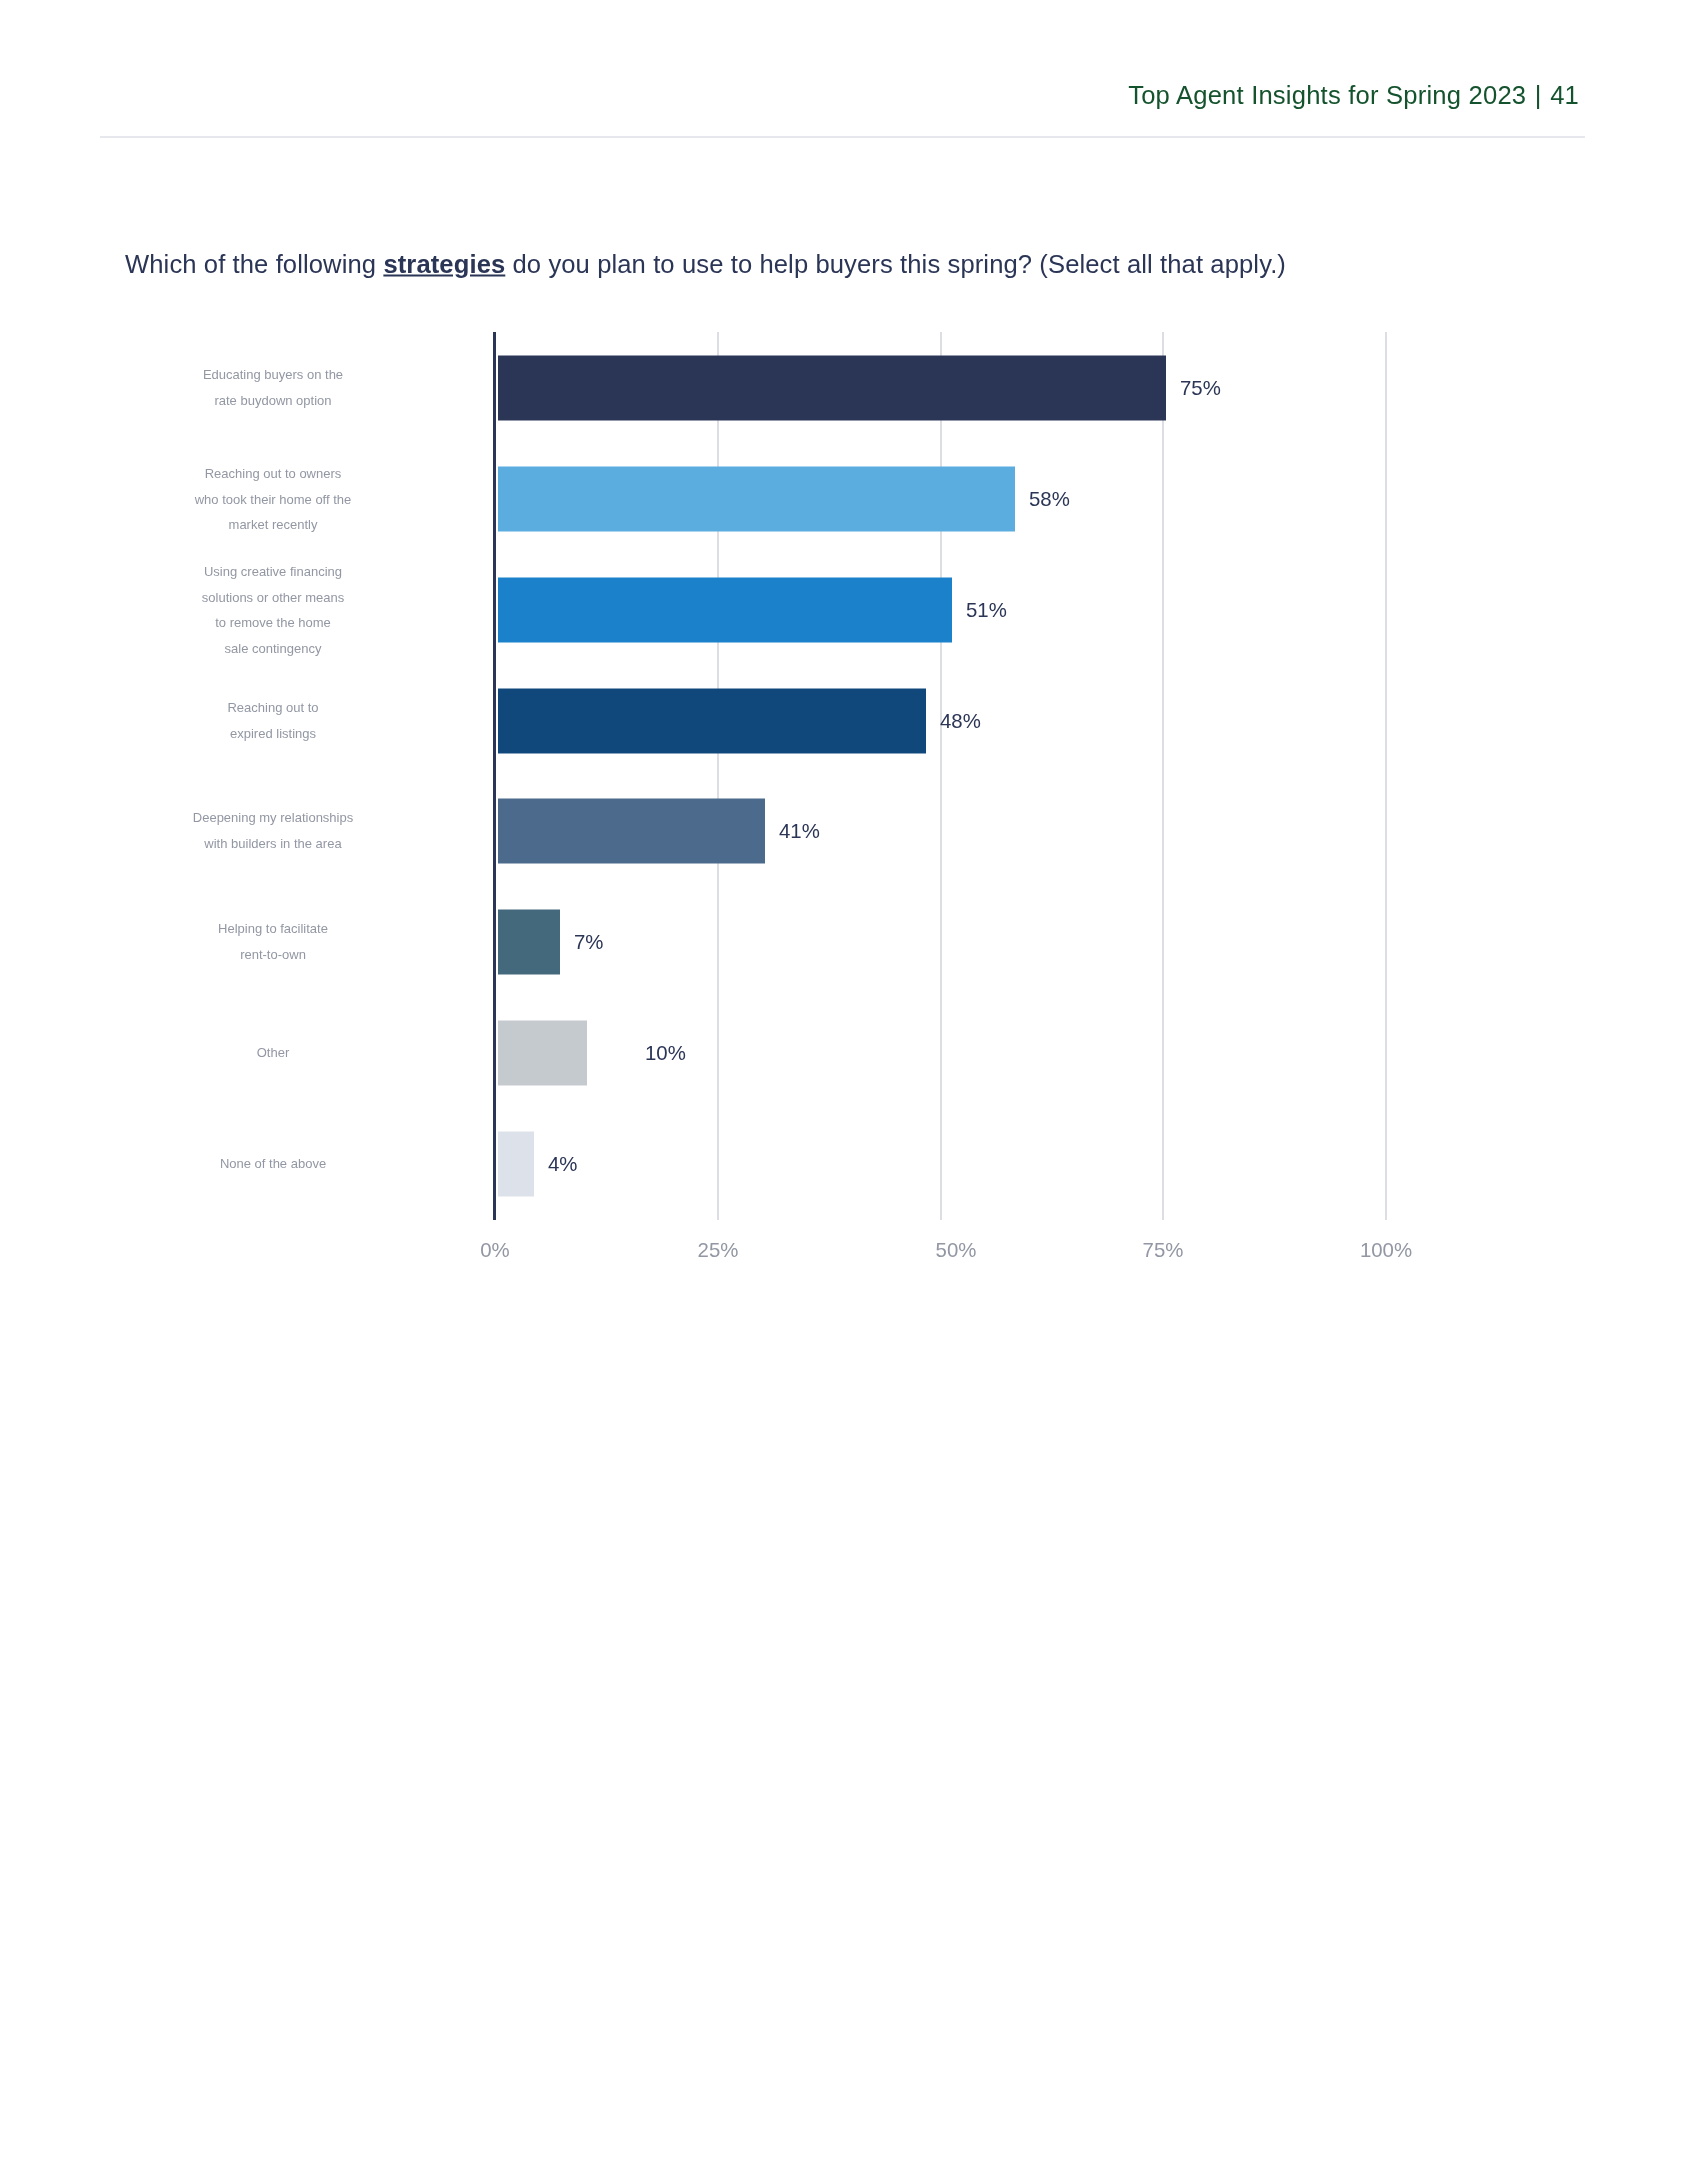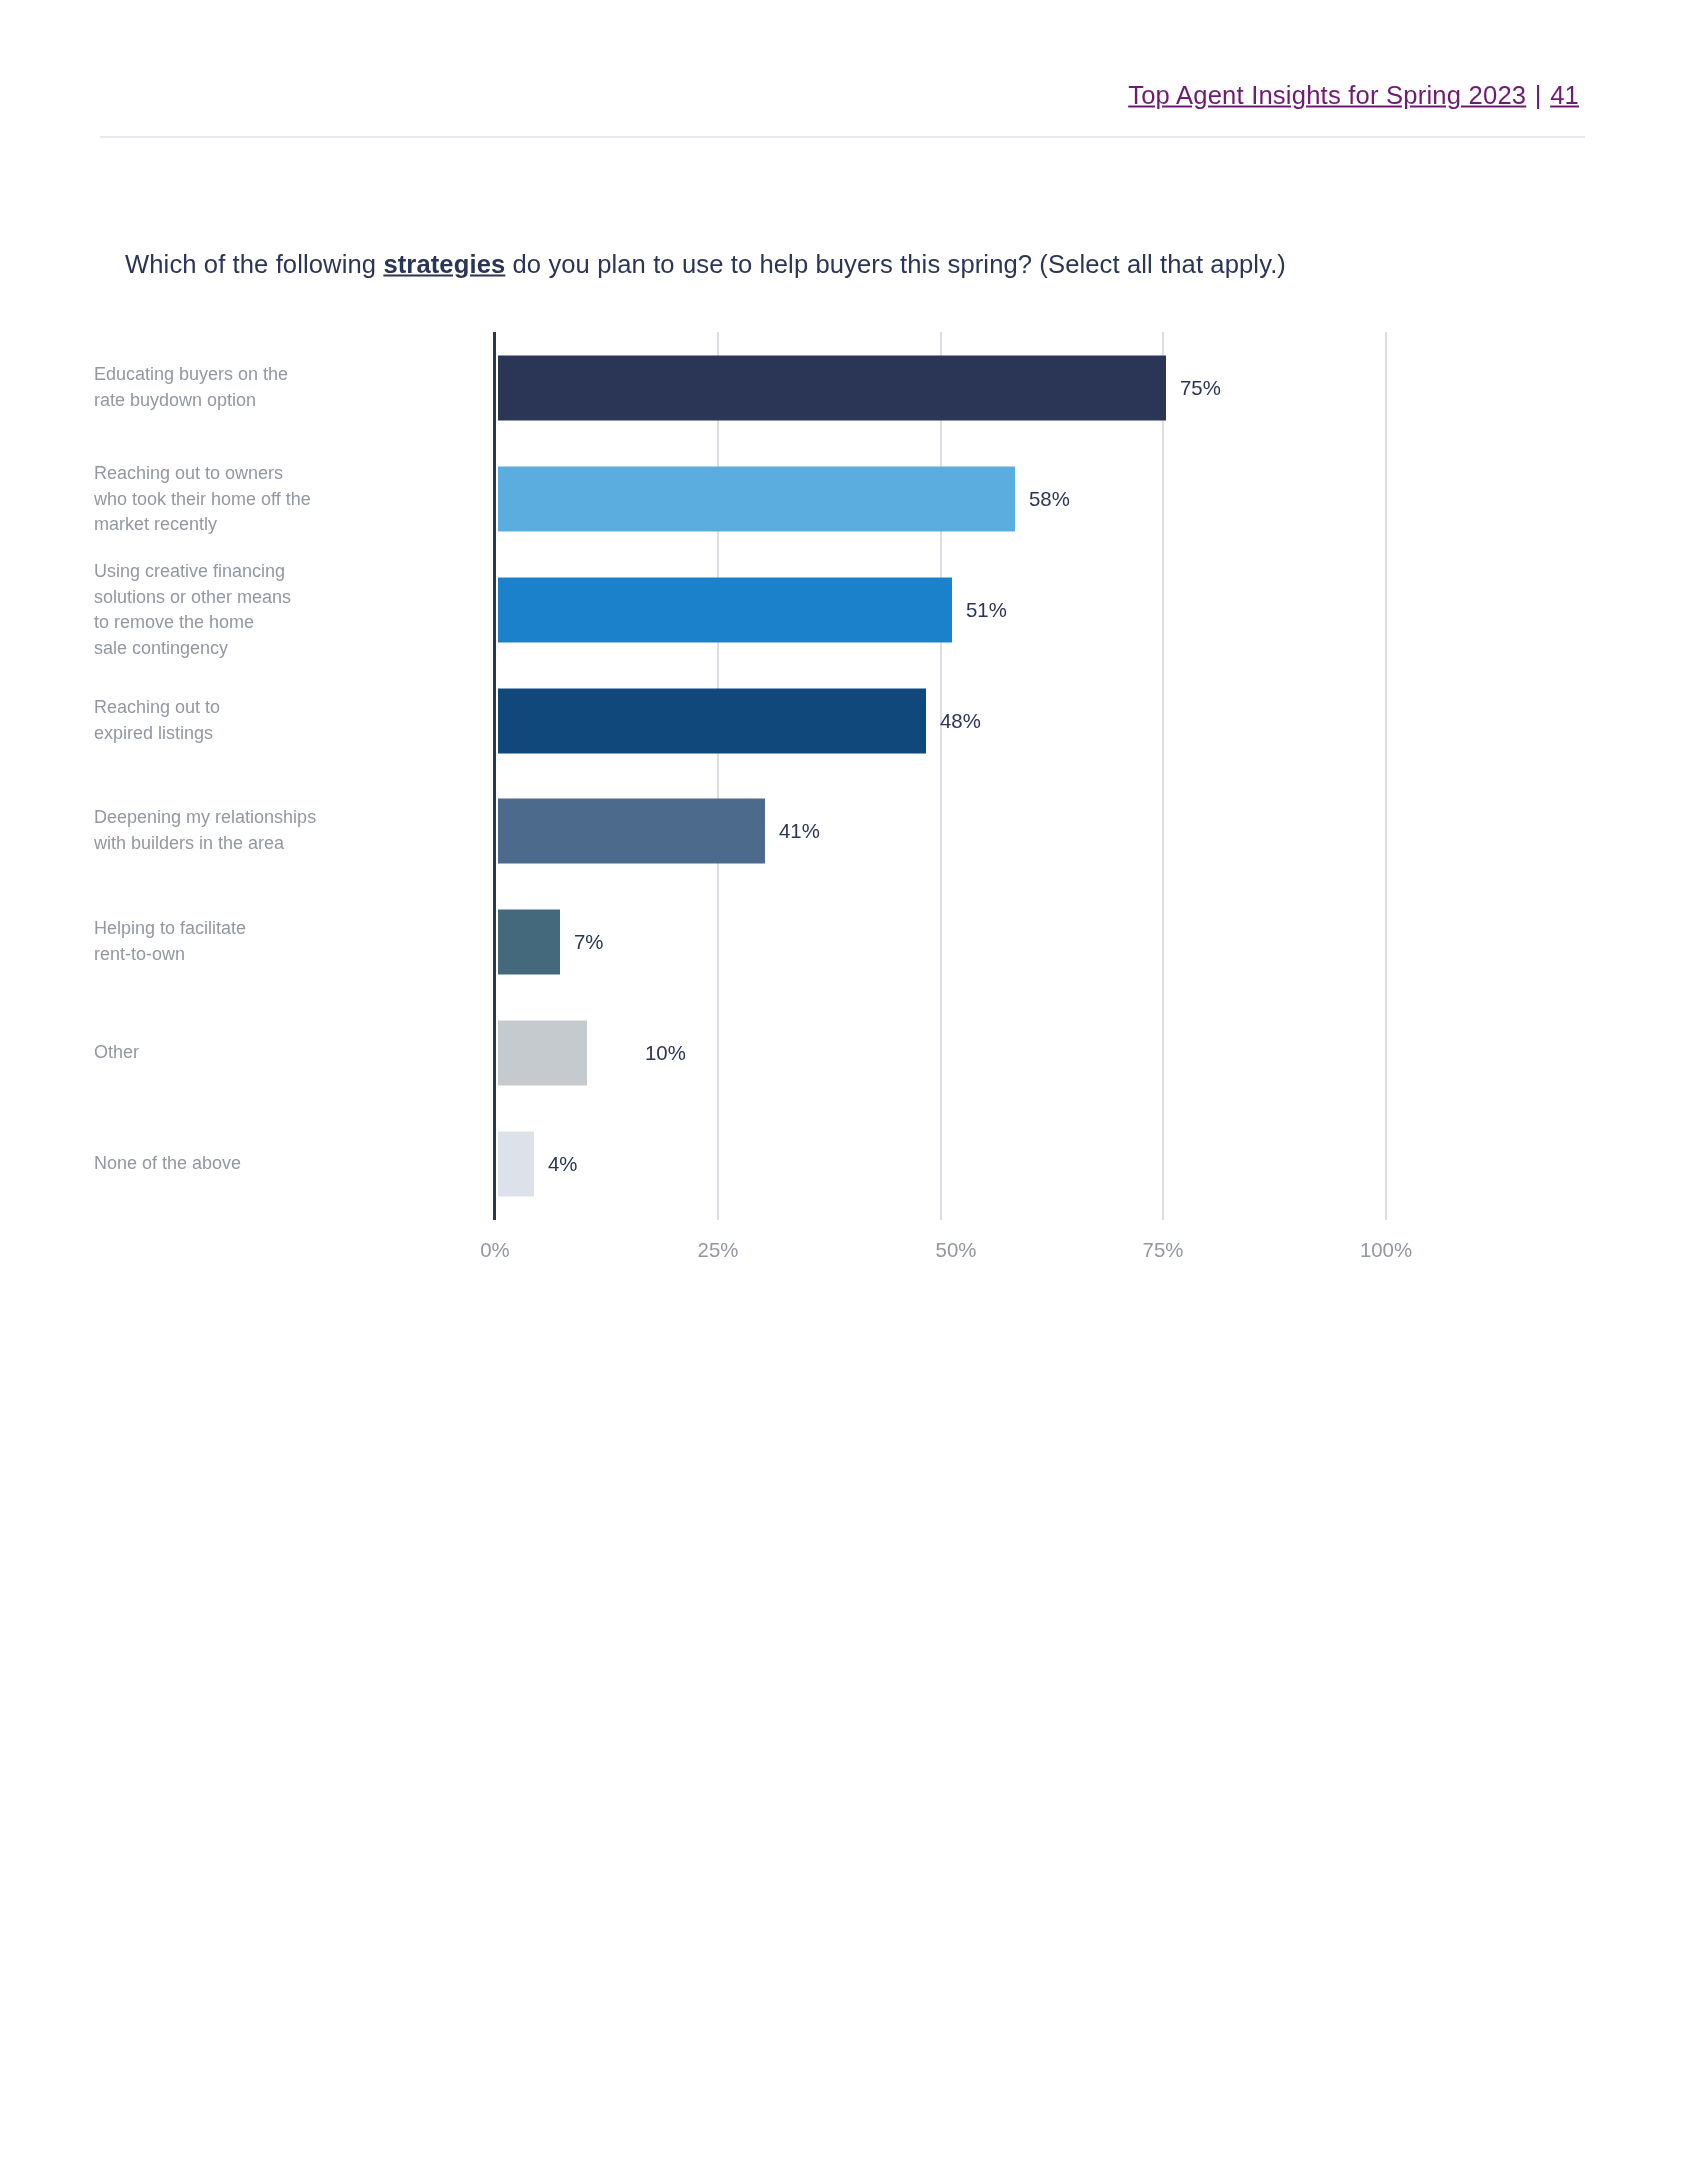--- a/index.html
+++ b/index.html
@@ -27,24 +27,23 @@
     top: 0;
     width: 1685px;
     height: 139px;
   }
   .header-text {
     position: absolute;
     right: 106px;
     top: 95px;
     transform: translateY(-50%);
     font-size: 25.6px;
-    color: #701a75;
+    color: #14532d;
     letter-spacing: 0.2px;
     white-space: nowrap;
-    text-decoration: underline;
   }
   .header-rule {
     position: absolute;
     left: 100px;
     right: 100px;
     top: 136px;
     height: 1.7px;
     background: #e6e8ee;
   }
 
@@ -109,22 +108,22 @@
   .bar-row {
     position: absolute;
     left: 0;
     width: 1685px;
     height: 0;
   }
   .cat-label {
     position: absolute;
     right: 1233px;      
     transform: translateY(-50%);
-    text-align: left;
-    font-size: 18px;
+    text-align: center;
+    font-size: 13px;
     line-height: 25.6px;
     color: #9297a3;
     width: 358px;
     white-space: pre-line;
   }
   .bar {
     position: absolute;
     left: 498px;
     height: 65px;
     transform: translateY(-50%);

